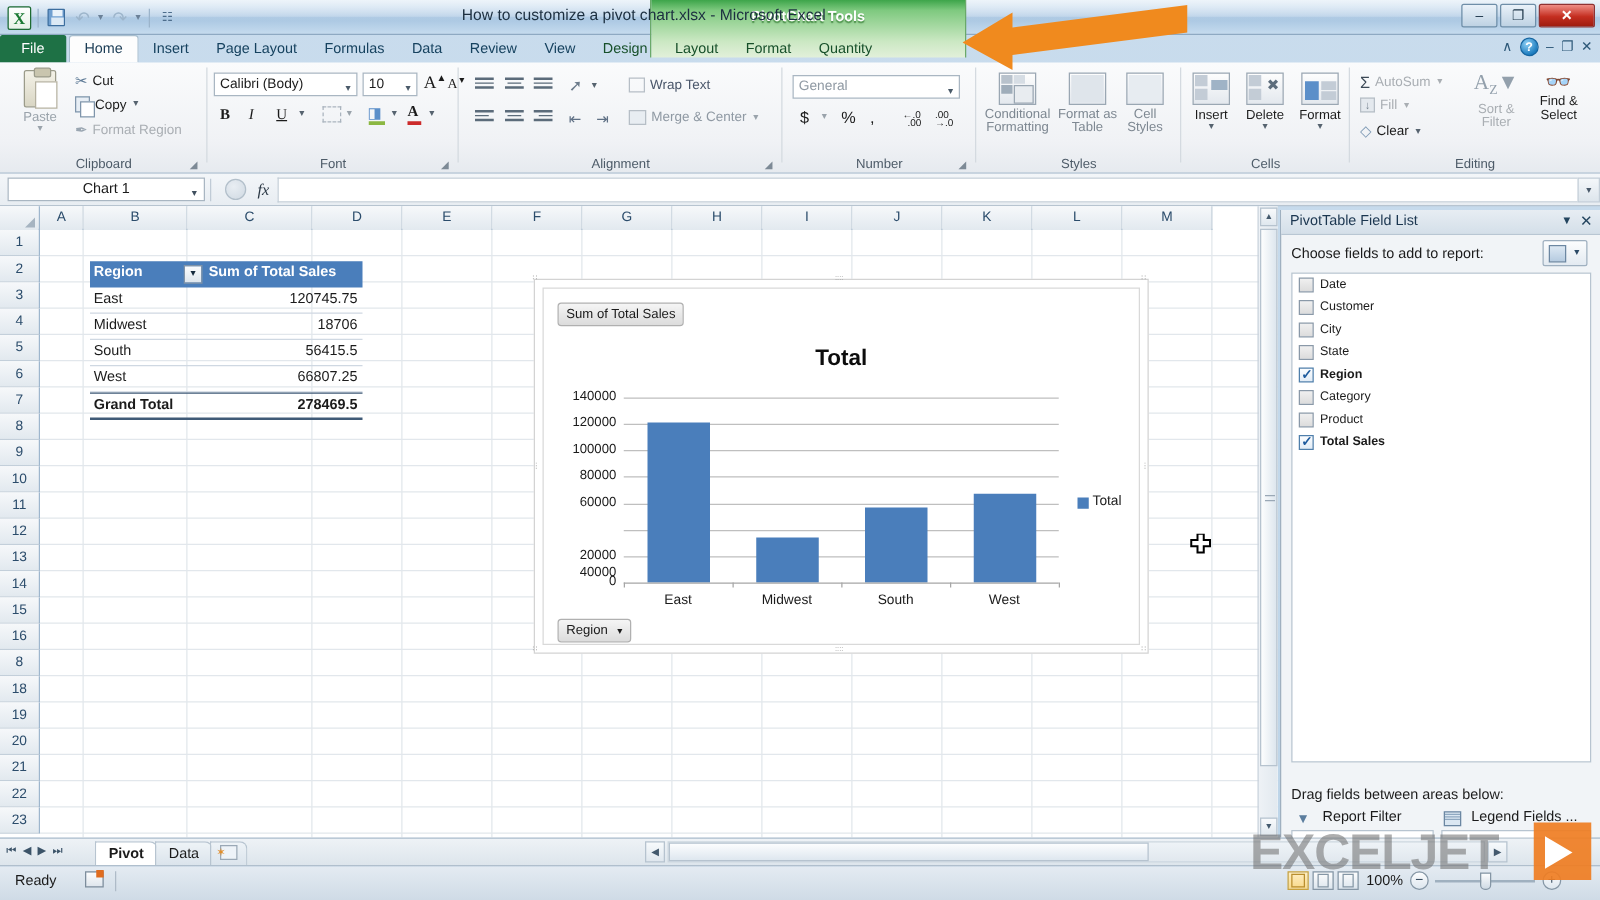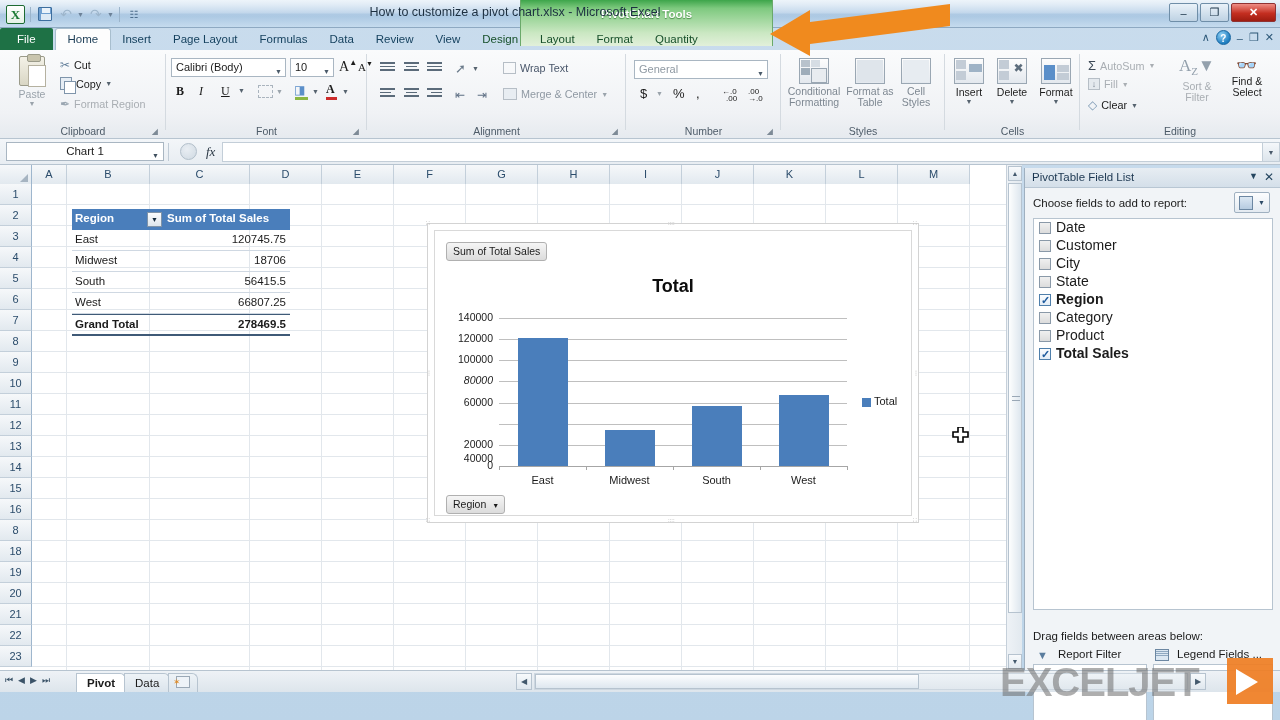--- a/index.html
+++ b/index.html
@@ -184,21 +184,21 @@
   .fl-x{position:absolute;right:6px;top:2px;font-size:12px;color:#24455f;}
   .fl-v{position:absolute;right:22px;top:3px;font-size:9px;color:#24455f;}
   .fl-sub{position:absolute;left:8px;top:29px;font-size:11.5px;color:#1b1b1b;}
   .fl-tool{position:absolute;right:10px;top:24px;width:36px;height:21px;border:1px solid #9fb0c0;
            border-radius:2px;background:linear-gradient(180deg,#fcfdfe,#e3eaf1);}
   .fl-tool .gico{position:absolute;left:4px;top:3px;width:14px;height:14px;border:1px solid #6c87a2;
            background:linear-gradient(180deg,#dce8f3,#b6cbe0);}
   .fl-tool .ca{position:absolute;right:4px;top:6px;font-size:7px;color:#2c4a66;}
   .fl-listbox{position:absolute;left:8px;top:50px;width:240px;height:392px;background:#fff;
               border:1px solid #b7c4d0;}
-  .fi{position:relative;height:18px;padding-left:22px;font-size:14px;line-height:17px;color:#1b1b1b;}
+  .fi{position:relative;height:18px;padding-left:22px;font-size:10px;line-height:17px;color:#1b1b1b;}
   .fi.on{font-weight:bold;}
   .cbx{position:absolute;left:5px;top:3px;width:12px;height:12px;border:1px solid #8a99a8;
        background:linear-gradient(180deg,#f0f0f0,#dcdcdc);}
   .cbx.ck{background:linear-gradient(180deg,#fbfdff,#e2ecf6);border-color:#4f7fab;}
   .cbx.ck:after{content:"\2713";position:absolute;left:1px;top:-3px;font-size:11px;color:#1f5c9e;}
   .fl-drag{position:absolute;left:8px;top:462px;font-size:11.5px;color:#1b1b1b;}
   .zone-lbl{position:absolute;font-size:11.5px;color:#1b1b1b;}
   .zone{position:absolute;background:#fff;border:1px solid #b7c4d0;}
   .zicon{position:absolute;width:14px;height:12px;}
   .grid-ico{width:14px;height:12px;border:1px solid #6c87a2;background:#dbe7f2;}
@@ -686,21 +686,21 @@
             <div class="tick" style="left: 87px; top: 148px; height: 4px;"></div>
             <div class="tick" style="left: 174px; top: 148px; height: 4px;"></div>
             <div class="tick" style="left: 261px; top: 148px; height: 4px;"></div>
             <div class="tick" style="left: 348px; top: 148px; height: 4px;"></div>
           </div>
       </div>
       <div id="ylabels">
           <div class="axis-y-lbl" style="left: 0px; width: 58px; top: 80px;">140000</div>
           <div class="axis-y-lbl" style="left: 0px; width: 58px; top: 101.143px;">120000</div>
           <div class="axis-y-lbl" style="left: 0px; width: 58px; top: 122.286px;">100000</div>
-          <div class="axis-y-lbl" style="left: 0px; width: 58px; top: 143.429px; font-style: italic;">80000</div>
+          <div class="axis-y-lbl" style="left: 0px; width: 58px; top: 143.429px;">80000</div>
           <div class="axis-y-lbl" style="left: 0px; width: 58px; top: 164.571px;">60000</div>
           <div class="axis-y-lbl" style="left: 0px; width: 58px; top: 185.714px; margin-top: 35px;">40000</div>
           <div class="axis-y-lbl" style="left: 0px; width: 58px; top: 206.857px;">20000</div>
           <div class="axis-y-lbl" style="left: 0px; width: 58px; top: 228px;">0</div>
         </div>
       <div id="xlabels">
           <div class="axis-x-lbl" style="left: 64px; width: 87px; top: 243px;">East</div>
           <div class="axis-x-lbl" style="left: 151px; width: 87px; top: 243px;">Midwest</div>
           <div class="axis-x-lbl" style="left: 238px; width: 87px; top: 243px;">South</div>
           <div class="axis-x-lbl" style="left: 325px; width: 87px; top: 243px;">West</div>
@@ -773,20 +773,39 @@
     </div>
     <div class="hscroll">
       <div class="hs-btn" style="left:0;">◀</div>
       <div class="hs-track">
         <div class="hs-thumb"></div>
       </div>
       <div class="hs-btn" style="right:0;">▶</div>
     </div>
   </div>
 
+  <div class="statusbar">
+    <div class="st-ready">Ready</div>
+    <div class="st-ico"></div>
+    <div style="position:absolute;left:92px;top:4px;width:1px;height:16px;background:#aebbc8;"></div>
+    <div class="vbtn on" style="left:1030px;">
+      <span style="position:absolute;left:2px;top:1px;right:2px;bottom:1px;border:1px solid #b98e2e;"></span>
+    </div>
+    <div class="vbtn" style="left:1050px;">
+      <span style="position:absolute;left:3px;top:1px;right:3px;bottom:1px;border:1px solid #8596a5;"></span>
+    </div>
+    <div class="vbtn" style="left:1070px;">
+      <span style="position:absolute;left:3px;top:1px;right:3px;bottom:1px;border:1px solid #8596a5;"></span>
+    </div>
+    <div class="zoomtxt" style="left:1093px;">100%</div>
+    <div class="zcirc" style="left:1128px;">−</div>
+    <div class="ztrack" style="left:1148px;width:80px;"></div>
+    <div class="zthumb" style="left:1184px;"></div>
+    <div class="zcirc" style="left:1234px;">+</div>
+  </div>
 
   <svg class="arrow" viewBox="0 0 180 55">
     <polygon points="0,30 40,6 40,18 180,0 180,22 40,40 40,52" fill="#f08a1e"></polygon>
   </svg>
 
   <div class="wm">
     <div class="wm-text">EXCELJET</div>
     <div class="wm-box"></div>
     <div class="wm-tri"></div>
   </div>

